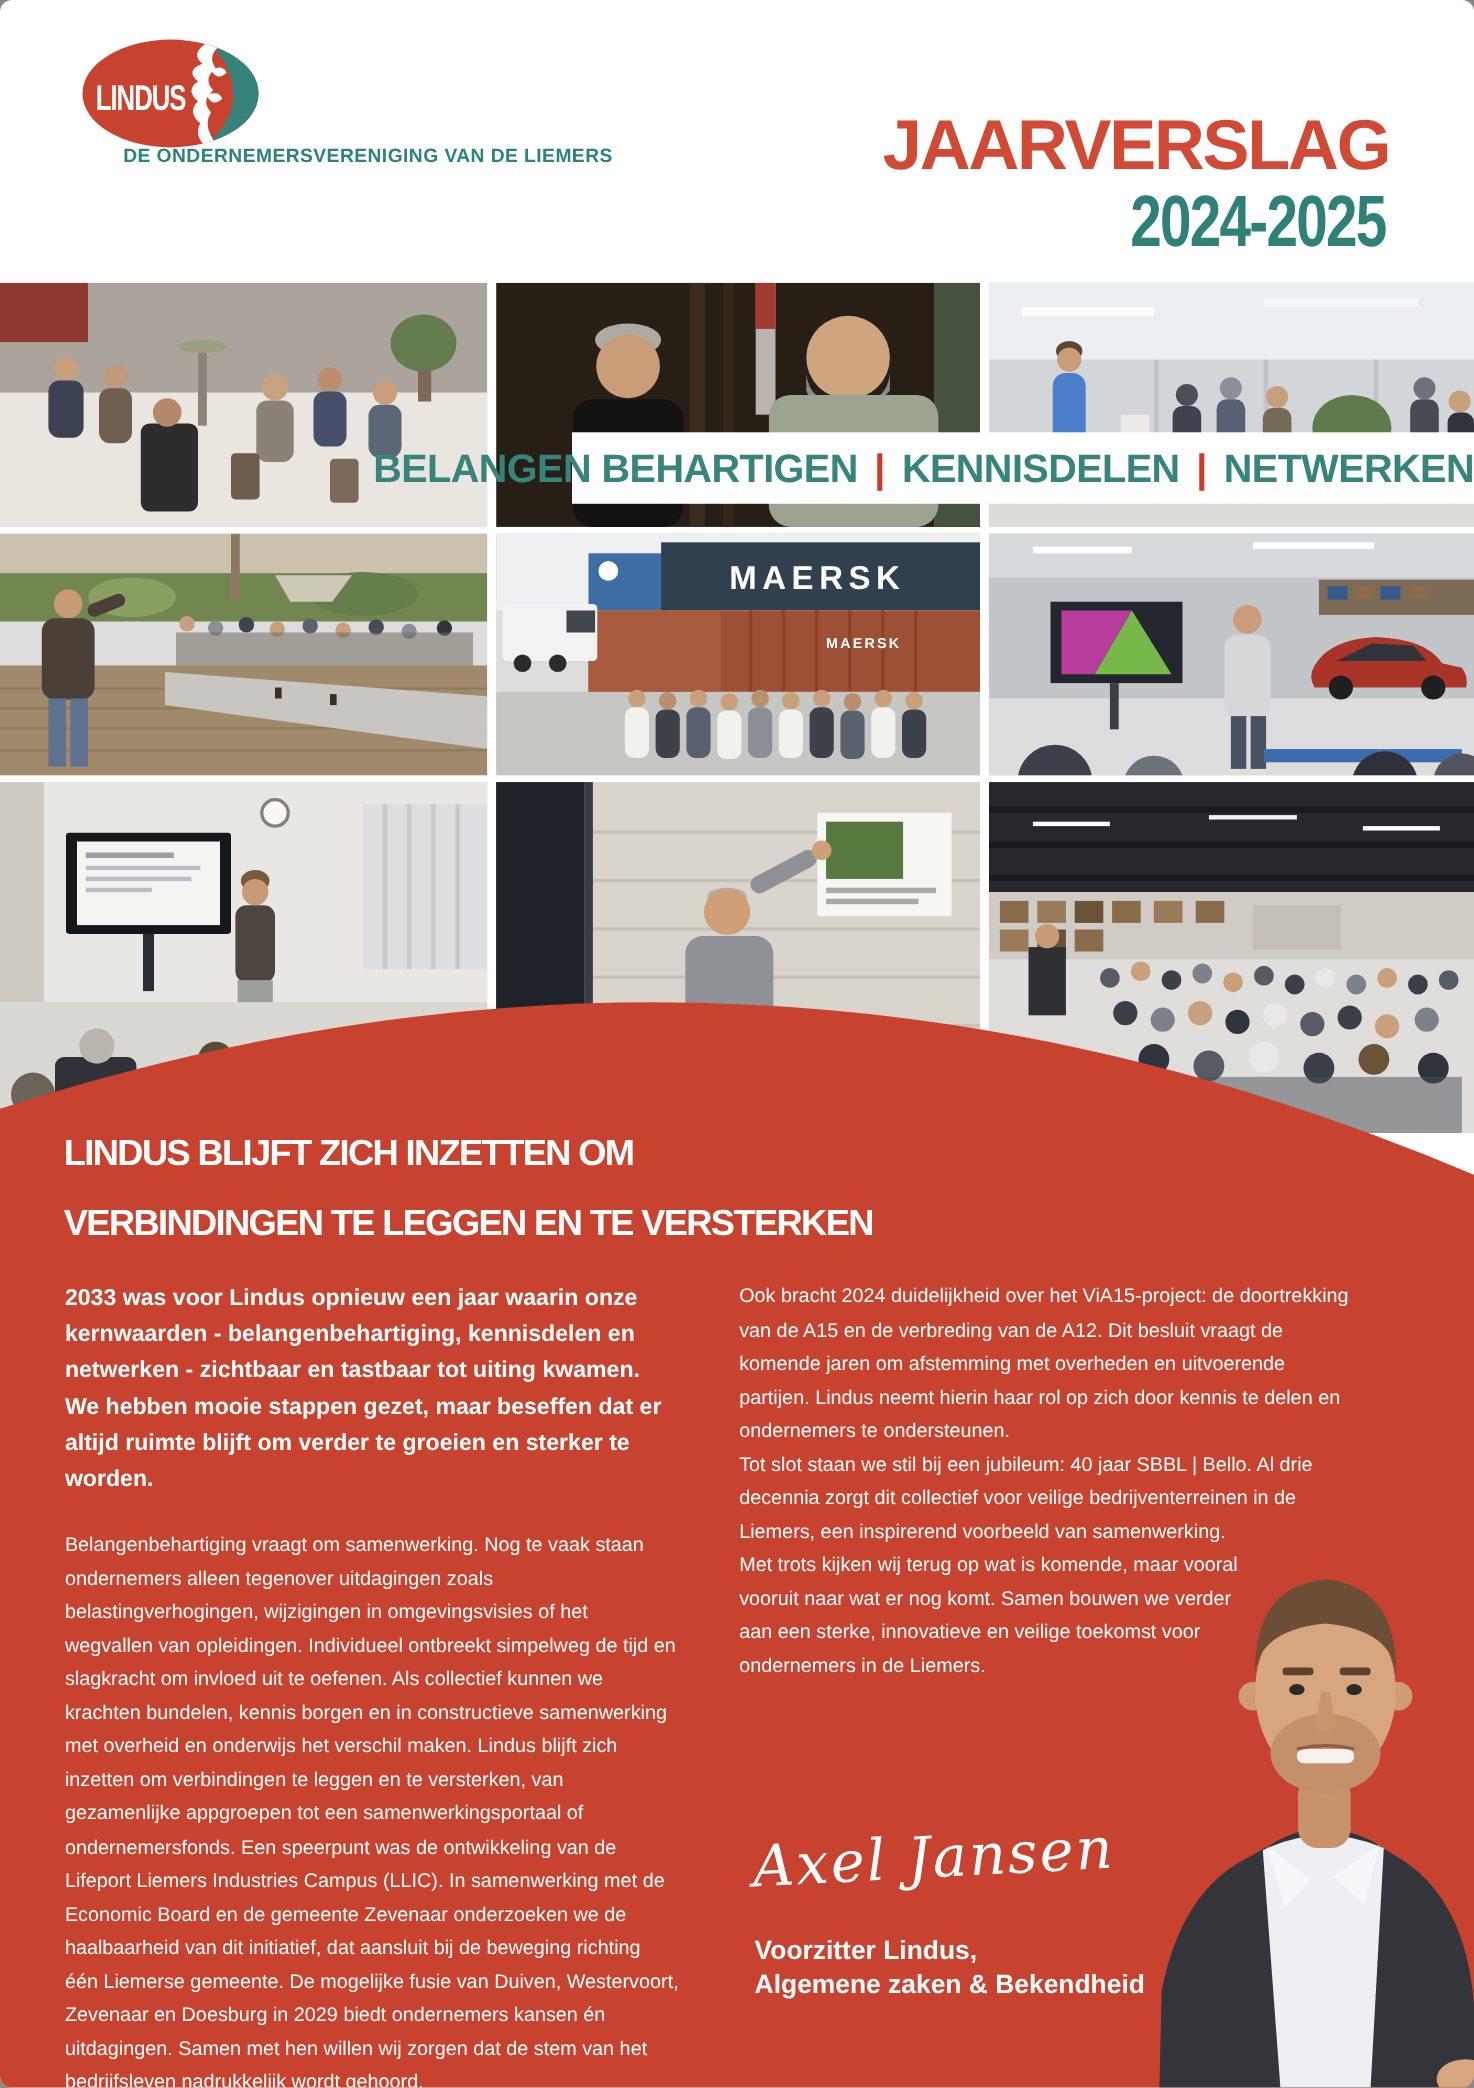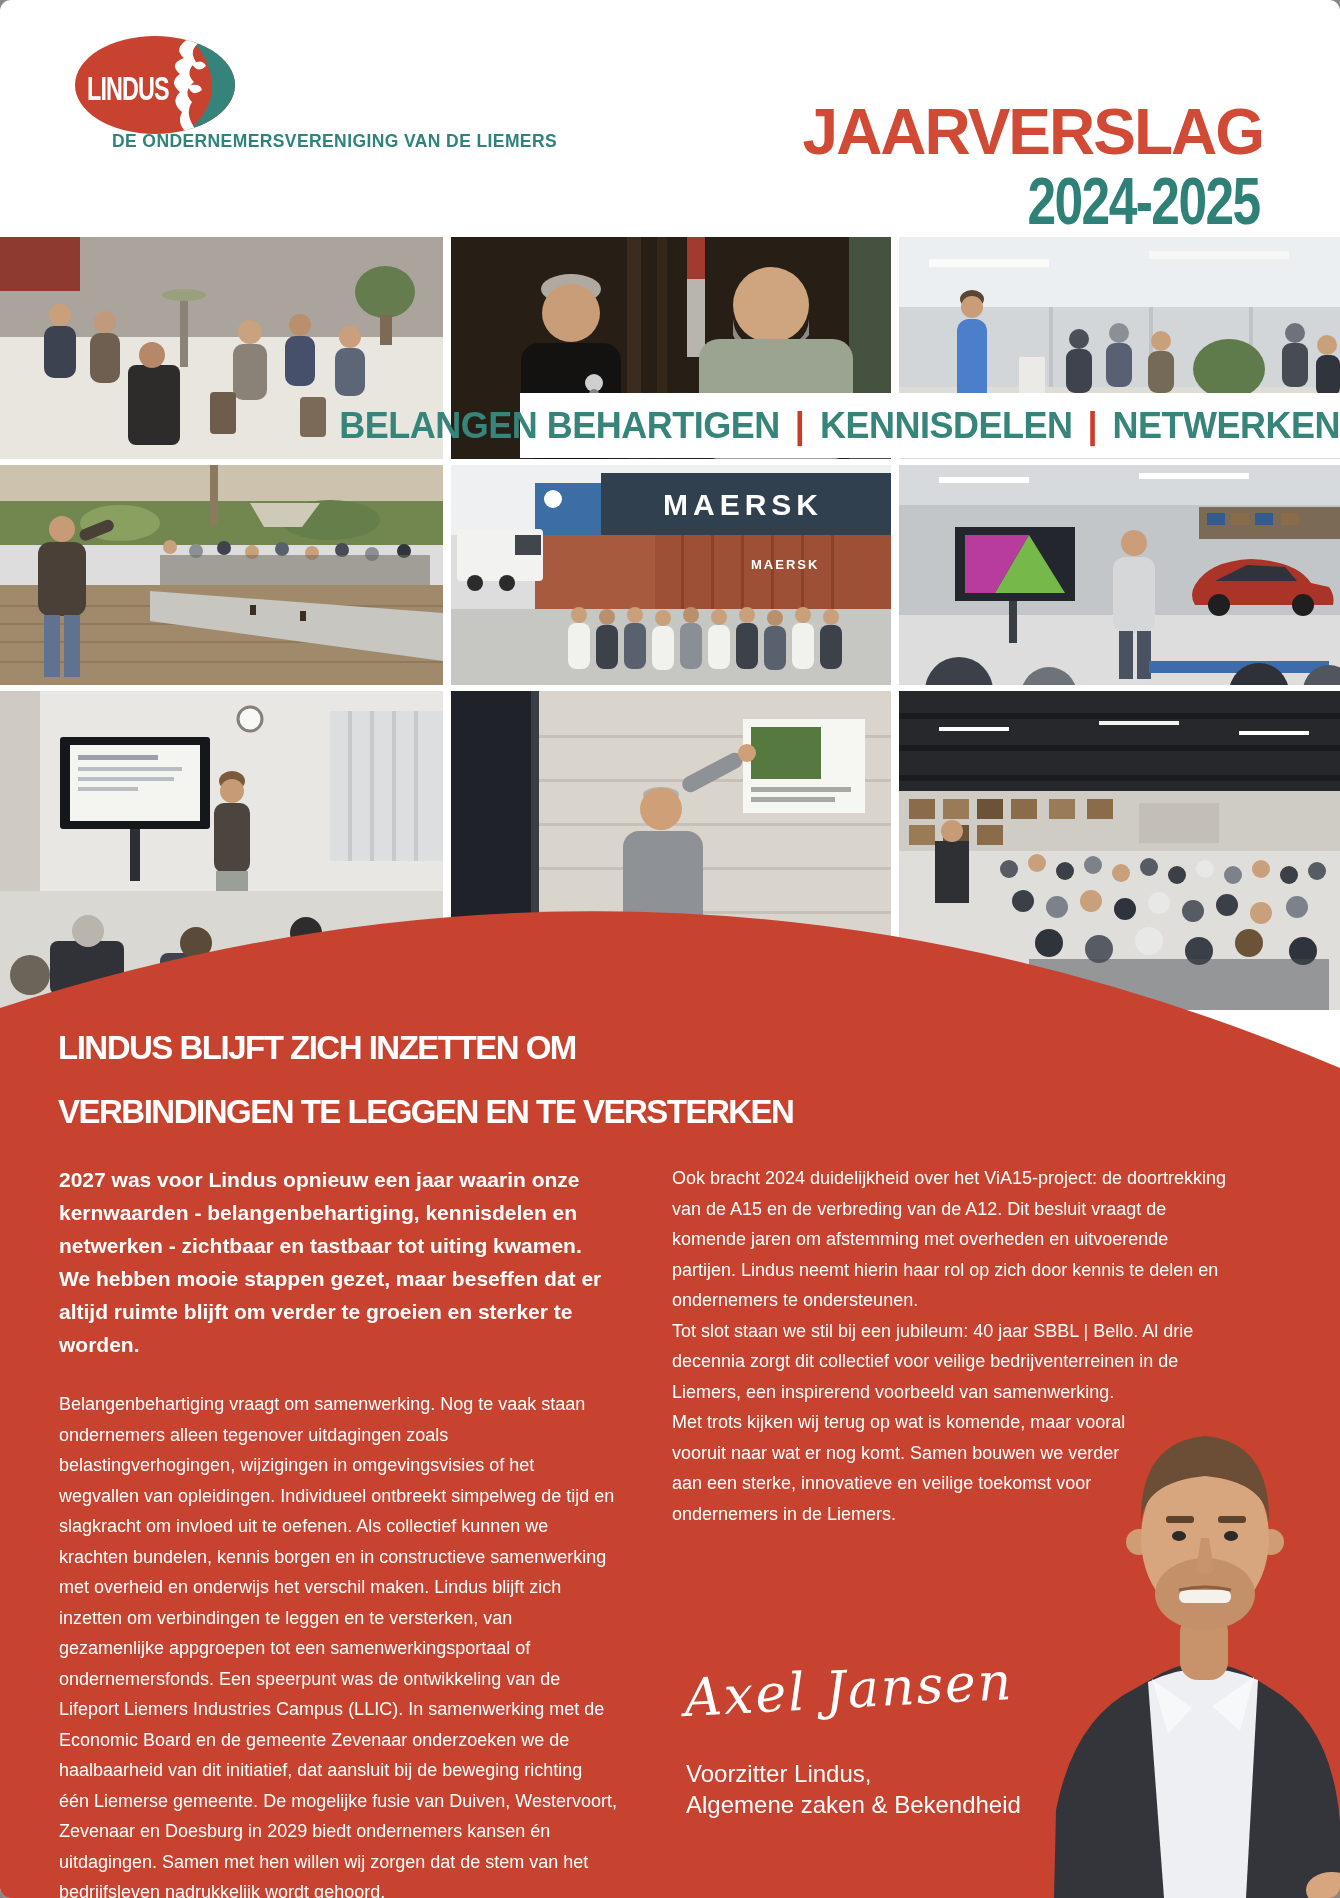--- a/index.html
+++ b/index.html
@@ -10,21 +10,21 @@
   .logo-svg{position:absolute;left:72px;top:34px;width:170px;height:104px;z-index:4;}
   .tagline{position:absolute;left:112px;top:131px;font-size:17.5px;font-weight:700;
            color:#2e837b;letter-spacing:.4px;z-index:4;}
   .title1{position:absolute;right:77px;top:100px;font-size:64px;font-weight:800;
           color:#d04a35;letter-spacing:-2px;line-height:1;z-index:4;}
   .title2{position:absolute;right:80px;top:168px;font-size:66px;font-weight:800;
           color:#2f8076;letter-spacing:-2px;line-height:1;transform:scaleX(.78);
           transform-origin:right center;z-index:4;}
 
   
-  .photo{position:absolute;overflow:hidden;z-index:1;background:#ddd;}
+  .photo{position:absolute;overflow:hidden;z-index:1;background:#ddd;margin-top:20px;}
   .photo svg{display:block;width:100%;height:100%;}
   .r1{top:237px;height:222px;}
   .r2{top:465px;height:220px;}
   .r3{top:691px;height:319px;}
   .cA{left:0;width:443px;}
   .cB{left:451px;width:440px;}
   .cC{left:899px;width:441px;}
 
   
   .banner{position:absolute;left:520px;top:393px;width:820px;height:65px;background:#fff;
@@ -40,21 +40,21 @@
       letter-spacing:-1.5px;line-height:64px;color:#fff;}
   .col{position:absolute;top:1163px;font-size:18px;line-height:30.5px;color:#fff;}
   .col-left{left:59px;width:558px;}
   .col-right{left:672px;width:560px;}
   .intro{font-size:21px;line-height:33px;font-weight:700;margin:0 0 28px 0;}
   .body-p{margin:0;}
   .narrow{width:480px;}
   .sig-block{position:absolute;left:686px;top:1668px;width:520px;color:#fff;}
   .sig-name{font-family:"DejaVu Serif", serif;font-style:italic;font-size:52px;
             transform:rotate(-3deg);transform-origin:left bottom;letter-spacing:2px;}
-  .sig-titles{margin-top:30px;font-size:24px;line-height:31px;font-weight:400;}
+  .sig-titles{margin-top:30px;font-size:24px;line-height:31px;font-weight:700;}
   .portrait-svg{position:absolute;left:1040px;top:1386px;width:300px;height:512px;z-index:4;}
 </style>
 </head>
 <body>
 
 <div class="page">
 
   <svg class="logo-svg" viewBox="0 0 170 104">
     <defs>
         <clipPath id="oval">
@@ -384,21 +384,21 @@
     <path d="M0,150 Q680,-70 1340,210 L1340,1040 L0,1040 Z" fill="#c7432f"></path>
   </svg>
 
   <div class="content">
     <div class="h1">
       <span style="display:block">LINDUS BLIJFT ZICH INZETTEN OM</span>
       <span style="display:block">VERBINDINGEN TE LEGGEN EN TE VERSTERKEN</span>
     </div>
 
     <div class="col col-left">
-      <p class="intro">2027 was voor Lindus opnieuw een jaar waarin onze kernwaarden - belangenbehartiging, kennisdelen en netwerken - zichtbaar en tastbaar tot uiting kwamen. We hebben mooie stappen gezet, maar beseffen dat er altijd ruimte blijft om verder te groeien en sterker te worden.</p>
+      <p class="intro">2033 was voor Lindus opnieuw een jaar waarin onze kernwaarden - belangenbehartiging, kennisdelen en netwerken - zichtbaar en tastbaar tot uiting kwamen. We hebben mooie stappen gezet, maar beseffen dat er altijd ruimte blijft om verder te groeien en sterker te worden.</p>
       <p class="body-p">Belangenbehartiging vraagt om samenwerking. Nog te vaak staan ondernemers alleen tegenover uitdagingen zoals belastingverhogingen, wijzigingen in omgevingsvisies of het wegvallen van opleidingen. Individueel ontbreekt simpelweg de tijd en slagkracht om invloed uit te oefenen. Als collectief kunnen we krachten bundelen, kennis borgen en in constructieve samenwerking met overheid en onderwijs het verschil maken. Lindus blijft zich inzetten om verbindingen te leggen en te versterken, van gezamenlijke appgroepen tot een samenwerkingsportaal of ondernemersfonds. Een speerpunt was de ontwikkeling van de Lifeport Liemers Industries Campus (LLIC). In samenwerking met de Economic Board en de gemeente Zevenaar onderzoeken we de haalbaarheid van dit initiatief, dat aansluit bij de beweging richting één Liemerse gemeente. De mogelijke fusie van Duiven, Westervoort, Zevenaar en Doesburg in 2029 biedt ondernemers kansen én uitdagingen. Samen met hen willen wij zorgen dat de stem van het bedrijfsleven nadrukkelijk wordt gehoord.</p>
     </div>
 
     <div class="col col-right">
       <p class="body-p">Ook bracht 2024 duidelijkheid over het ViA15-project: de doortrekking van de A15 en de verbreding van de A12. Dit besluit vraagt de komende jaren om afstemming met overheden en uitvoerende partijen. Lindus neemt hierin haar rol op zich door kennis te delen en ondernemers te ondersteunen.</p>
       <p class="body-p">Tot slot staan we stil bij een jubileum: 40 jaar SBBL | Bello. Al drie decennia zorgt dit collectief voor veilige bedrijventerreinen in de Liemers, een inspirerend voorbeeld van samenwerking.</p>
       <p class="body-p narrow">Met trots kijken wij terug op wat is komende, maar vooral vooruit naar wat er nog komt. Samen bouwen we verder aan een sterke, innovatieve en veilige toekomst voor ondernemers in de Liemers.</p>
     </div>
 
     <div class="sig-block">

